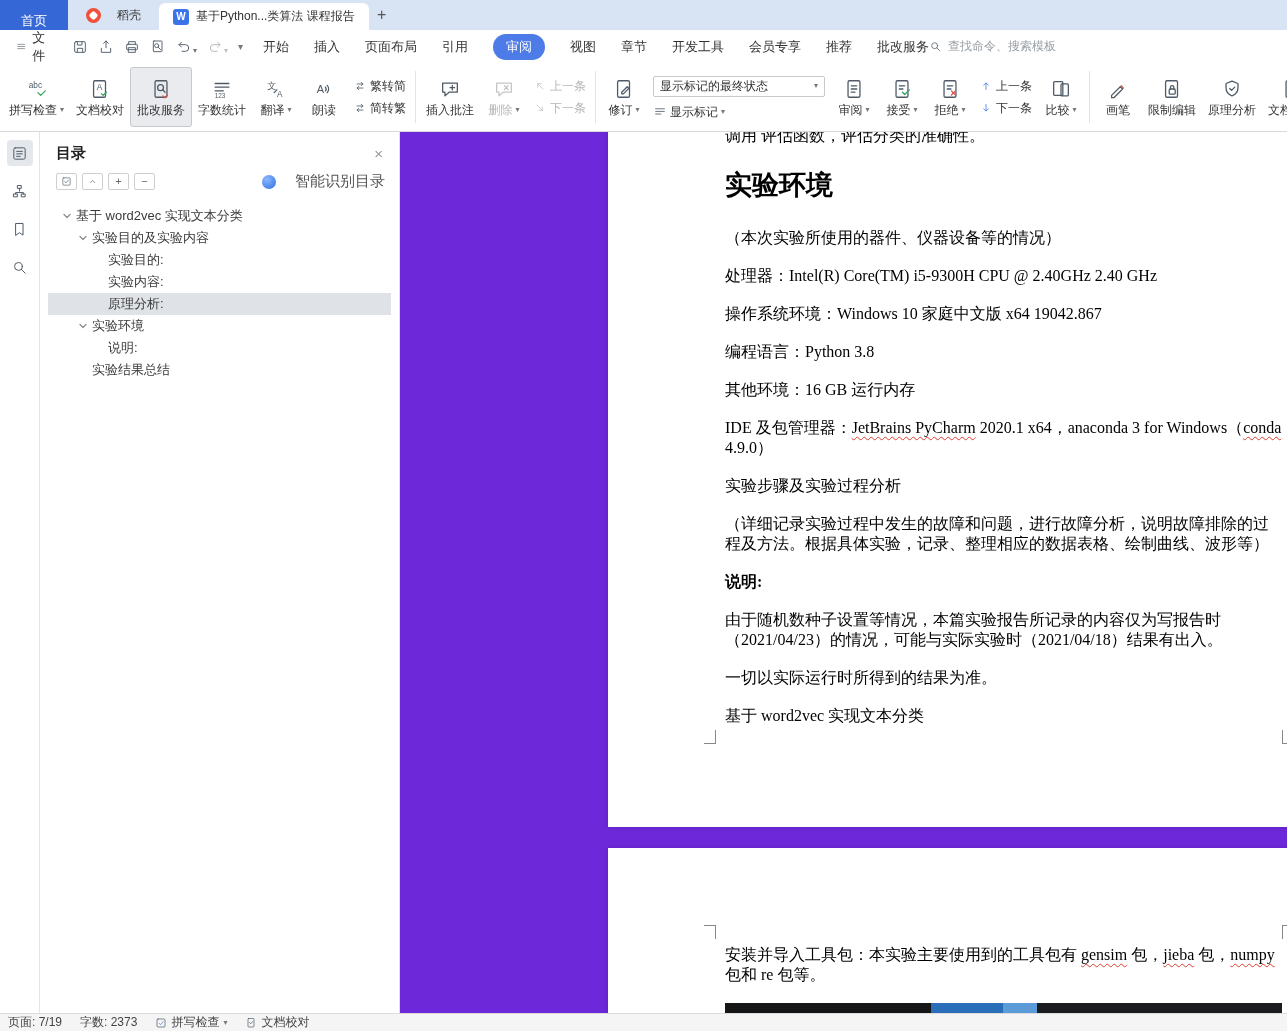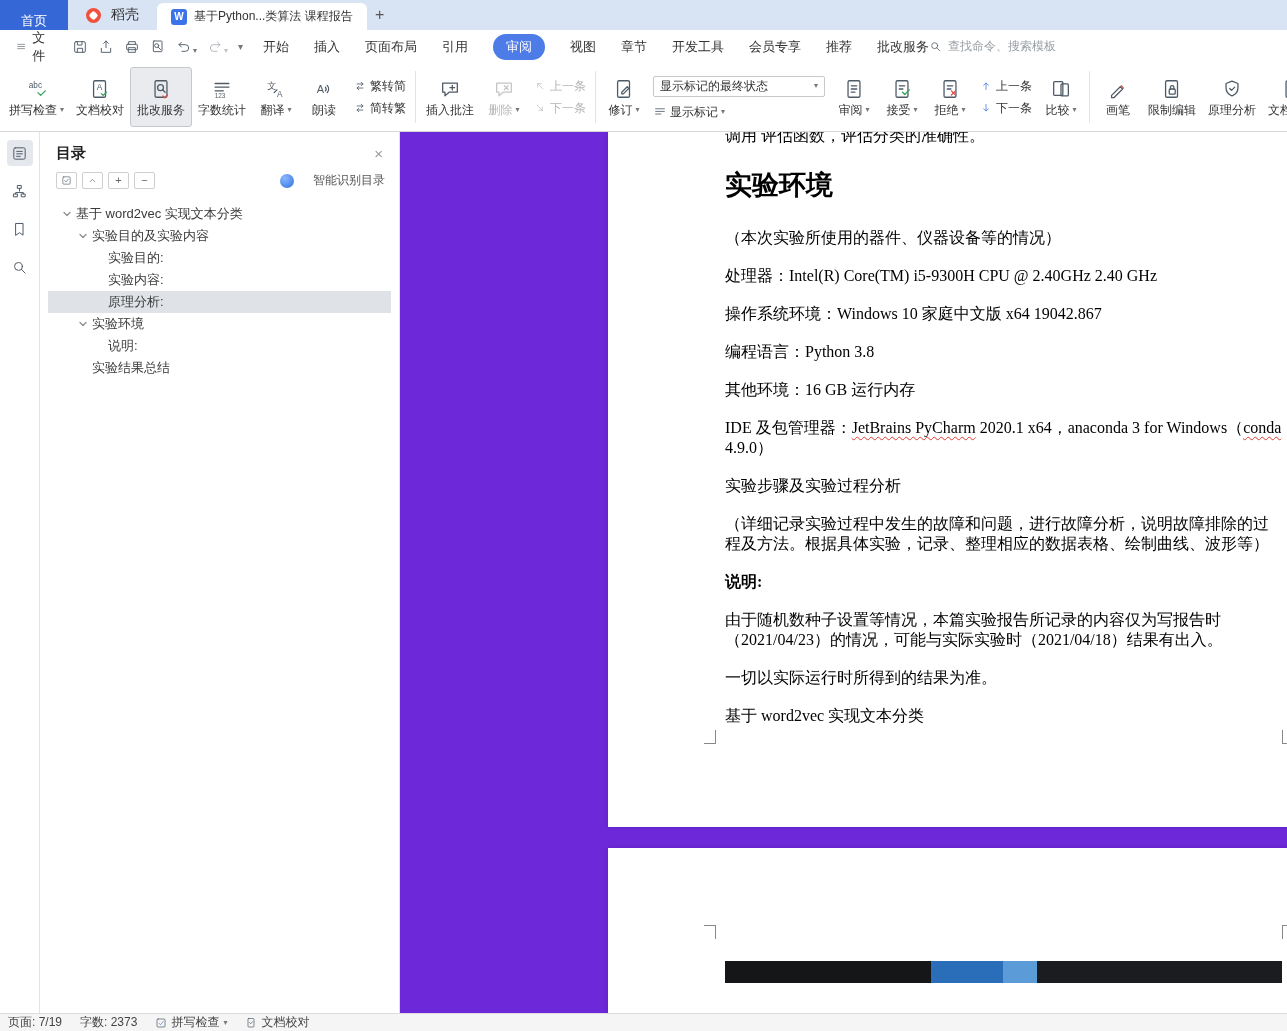--- a/index.html
+++ b/index.html
@@ -3,21 +3,21 @@
 <meta charset="utf-8">
 <style>
   * { margin:0; padding:0; box-sizing:border-box; }
   html,body { width:1287px; height:1031px; }
   body { font-family:"Liberation Sans", sans-serif; overflow:hidden; background:#e8e8e8; }
   .app { width:1287px; height:1031px; display:flex; flex-direction:column; background:#fff; }
 
   
   .titlebar { height:30px; background:#d8e3f4; display:flex; align-items:stretch; flex:none; }
   .tb-home { width:68px; background:#3667d6; color:#fff; font-size:13px; display:flex; align-items:flex-end; justify-content:center; }
-  .tb-docer { display:flex; align-items:center; gap:10px; padding:0 18px; font-size:14px; color:#333; }
+  .tb-docer { display:flex; align-items:center; gap:16px; padding:0 18px; font-size:12px; color:#333; }
   .docer-logo { width:15px; height:15px; border-radius:50%; background:#f0503c; position:relative; }
   .docer-logo::after { content:""; position:absolute; left:4px; top:4px; width:7px; height:7px; background:#fff; border-radius:2px; transform:rotate(45deg); }
   .tb-doc { background:#fff; display:flex; align-items:center; gap:7px; padding:0 14px; font-size:12px; color:#333; margin-top:3px; border-radius:6px 6px 0 0; max-width:215px; }
   .wps-ic { width:16px; height:16px; background:#3b74e8; border-radius:3px; color:#fff; font-weight:bold; font-size:10px; display:flex; align-items:center; justify-content:center; flex:none; }
   .tb-doc span.t { white-space:nowrap; overflow:hidden; }
   .tb-new { width:26px; display:flex; align-items:center; justify-content:center; color:#555; font-size:16px; }
 
   
   .menubar { height:33px; background:#fff; display:flex; align-items:center; padding:0 10px; flex:none; }
   .file-btn { display:flex; align-items:center; gap:6px; font-size:13px; color:#333; padding:0 6px; }
@@ -56,21 +56,21 @@
   .strip-btn svg { width:17px; height:17px; }
 
   
   .toc { width:360px; background:#fff; border-right:1px solid #e0e0e0; flex:none; display:flex; flex-direction:column; padding-top:8px; }
   .toc-header { display:flex; align-items:center; padding:4px 16px 2px; }
   .toc-title { font-size:15px; font-weight:bold; color:#222; }
   .toc-close { margin-left:auto; color:#999; font-size:15px; }
   .toc-tools { display:flex; align-items:center; padding:7px 14px 2px 16px; }
   .toc-toolbtn { width:21px; height:17px; border:1px solid #cfcfcf; border-radius:2px; display:flex; align-items:center; justify-content:center; margin-right:5px; font-size:11px; color:#666; line-height:1; }
   .toc-toolbtn svg { width:11px; height:11px; }
-  .toc-smart { margin-left:auto; display:flex; align-items:center; gap:19px; font-size:12px; color:#555; }
+  .toc-smart { margin-left:auto; display:flex; align-items:center; gap:19px; font-size:15px; color:#555; }
   .smart-dot { width:14px; height:14px; border-radius:50%; background:radial-gradient(circle at 35% 30%, #8ab8ff, #2f6fe0); }
   .toc-tree { margin-top:12px; font-size:13px; color:#3a3a3a; padding:0 8px; }
   .toc-item { height:22px; display:flex; align-items:center; }
   .toc-item.selected { background:#dfe2e6; }
   .toc-item .chev { width:10px; margin-right:4px; display:flex; }
   .toc-item .chev svg { width:10px; height:10px; stroke:#8a8f94; fill:none; stroke-width:1.3; }
   .lv1 { padding-left:14px; } .lv2 { padding-left:30px; } .lv2b { padding-left:44px; } .lv3 { padding-left:60px; }
 
   
   .doc-area { flex:1; position:relative; overflow:hidden; background:#6d28d9; }
@@ -650,20 +650,21 @@
           <p class="dp bold">说明:</p>
           <p class="dp">由于随机数种子设置等情况，本篇实验报告所记录的内容仅为写报告时（2021/04/23）的情况，可能与实际实验时（2021/04/18）结果有出入。</p>
           <p class="dp">一切以实际运行时所得到的结果为准。</p>
           <p class="dp">基于 word2vec 实现文本分类</p>
         </div>
         <div class="cmark bl"></div>
         <div class="cmark br"></div>
       </div>
       <div class="page page2">
         <div class="page-inner p2 doc-body">
+          <p class="dp"><span>安装并导入工具包：本实验主要使用到的工具包有  </span><span class="wavy">gensim</span><span>  包，</span><span class="wavy">jieba</span><span>  包，</span><span class="wavy">numpy</span><span>  包和  re  包等。</span></p>
           <div class="codeblock"></div>
         </div>
         <div class="cmark tl"></div>
         <div class="cmark tr"></div>
       </div>
     </div>
   </div>
 
   <div class="statusbar">
     <span>页面: 7/19</span>

